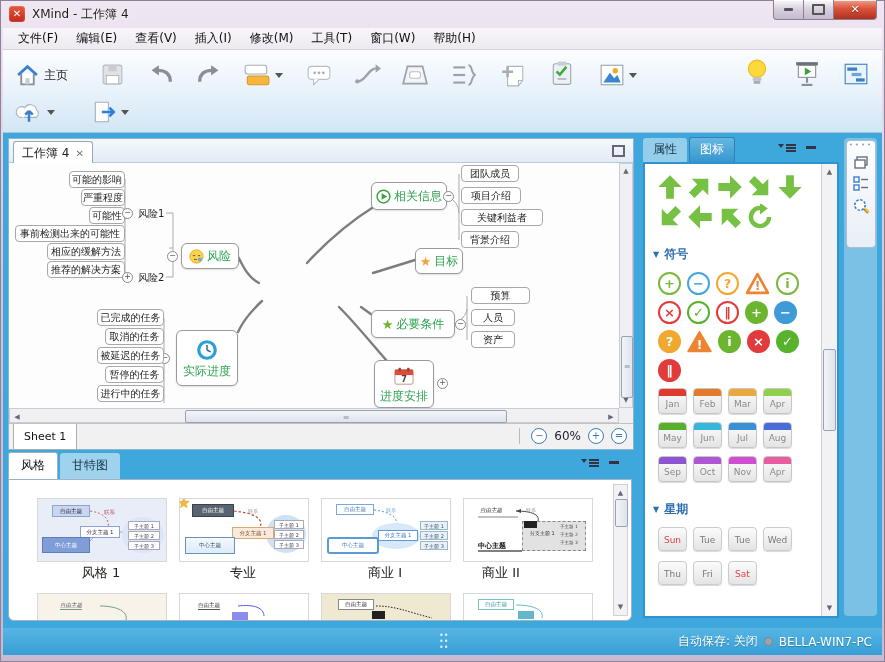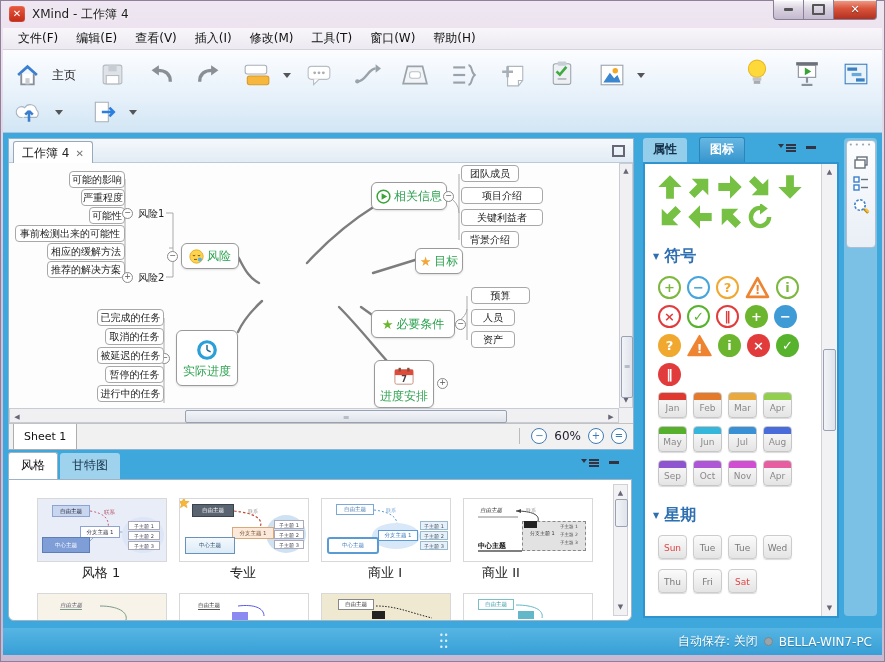--- a/index.html
+++ b/index.html
@@ -15,21 +15,21 @@
   .wbtn.max{width:29px;border-left:none;border-right:none;}
   .wbtn.close{width:42px;border-radius:0 0 4px 0;background:linear-gradient(#f0a08e,#d9543a 45%,#b03020);}
   .glyph-min{width:9px;height:3px;background:#555;border-radius:1px;}
   .glyph-max{width:9px;height:7px;border:2px solid #555;border-radius:1px;}
   .glyph-close{color:#fff;font-weight:bold;font-size:11px;text-shadow:0 1px 1px #702010;}
   
   #menubar{left:3px;top:28px;width:879px;height:22px;background:linear-gradient(#f8f6fa,#eceaf0);border-bottom:1px solid #d8d2de;display:flex;align-items:center;padding-left:6px;box-sizing:border-box;}
   .menu-item{font-size:12px;color:#111;padding:3px 9px;cursor:default;}
   
   #toolbar{left:3px;top:50px;width:879px;height:83px;background:linear-gradient(#fcfdff,#e7f1fa 55%,#d2e6f5);border-bottom:1px solid #aac4da;box-sizing:border-box;}
-  .tbtn{position:absolute;display:flex;align-items:center;gap:12px;height:30px;}
+  .tbtn{position:absolute;display:flex;align-items:center;gap:4px;height:30px;}
   .tbtn svg{display:block;}
   .tlabel{font-size:12px;color:#222;}
   .dd{width:0;height:0;border:4px solid transparent;border-top:5px solid #555;margin-top:4px;}
   
   #main{left:3px;top:133px;width:879px;height:495px;background:#3ea7db;}
   
   #editor{left:5px;top:5px;width:624px;height:310px;background:#eef3f8;border:1px solid #8fb4d2;box-sizing:content-box;}
   #edittabs{left:0;top:0;width:624px;height:24px;background:linear-gradient(#f4f8fb,#e2ecf5);border-bottom:1px solid #b9cada;box-sizing:border-box;}
   .etab{position:absolute;left:4px;top:2px;height:22px;background:#fff;border:1px solid #99a8ba;border-bottom:none;border-radius:3px 3px 0 0;display:flex;align-items:center;padding:0 8px;gap:6px;font-size:12px;color:#222;}
   .etab .x{color:#777;font-size:10px;}
@@ -51,34 +51,34 @@
   
   .lt{position:absolute;border:1px solid #a8a8a8;border-radius:4px;font-size:10px;line-height:16px;height:17px;text-align:center;color:#222;background:#fff;white-space:nowrap;overflow:hidden;box-sizing:border-box;}
   .plain{position:absolute;font-size:10px;color:#222;white-space:nowrap;}
   .topic{position:absolute;border:1px solid #9a9a9a;border-radius:6px;background:#fff;display:flex;align-items:center;justify-content:center;gap:3px;color:#2fa351;font-size:12px;box-sizing:border-box;white-space:nowrap;box-shadow:0 1px 2px rgba(0,0,0,.12);}
   .topic.v{flex-direction:column;gap:2px;padding-top:3px;}
   .center-topic{position:absolute;border:3px solid #6e6e6e;border-radius:9px;background:#fff;display:flex;align-items:center;justify-content:center;color:#2fa351;font-size:15px;font-weight:bold;box-shadow:0 0 0 3px rgba(120,120,120,.25),1px 2px 3px rgba(0,0,0,.2);box-sizing:border-box;}
   .exp{position:absolute;width:9px;height:9px;border:1px solid #8a8a8a;border-radius:50%;background:#fff;color:#555;font-size:8px;line-height:8px;text-align:center;box-sizing:content-box;}
   .star{font-size:13px;line-height:13px;}
   
   #ptabs{left:640px;top:4px;width:196px;height:25px;display:flex;align-items:flex-end;}
-  .ptab{font-size:12px;padding:3px 10px 4px;color:#15324a;background:rgba(255,255,255,.45);border-radius:3px 3px 0 0;margin-right:12px;font-weight:bold;}
+  .ptab{font-size:12px;padding:3px 10px 4px;color:#15324a;background:rgba(255,255,255,.45);border-radius:3px 3px 0 0;margin-right:2px;}
   .ptab.active{background:linear-gradient(#66b7e2,#3796ce);color:#fff;border:1px solid #2b85bb;border-bottom:none;}
   .panel-ics{position:absolute;right:6px;top:8px;display:flex;gap:10px;align-items:center;}
   .tri-dn{width:0;height:0;border:3px solid transparent;border-top:4px solid #334;}
   .ham{width:10px;height:2px;background:#334;box-shadow:0 3px 0 #334,0 6px 0 #334;margin-top:-6px;}
   .minic{width:10px;height:3px;background:#334;}
   #pcontent{left:640px;top:29px;width:196px;height:456px;background:#fff;border:2px solid #2f93cf;box-sizing:border-box;}
   #pscroll{position:absolute;right:0;top:0;width:15px;height:452px;background:#f2f2f4;border-left:1px solid #d0d0d6;}
   #pinner{position:absolute;left:0;top:0;width:177px;height:452px;overflow:hidden;padding:8px 0 0 10px;box-sizing:border-box;}
   .arrgrid{display:flex;flex-wrap:wrap;width:160px;}
   .arr{width:26px;height:26px;margin:2px;fill:#76c043;}
   .r45{transform:rotate(45deg);} .r90{transform:rotate(90deg);} .r135{transform:rotate(135deg);}
   .r180{transform:rotate(180deg);} .r225{transform:rotate(225deg);} .r270{transform:rotate(270deg);} .r315{transform:rotate(315deg);}
-  .sechead{margin:14px 0 6px -2px;font-size:16px;font-weight:bold;color:#2d6fb0;display:flex;align-items:center;gap:5px;}
+  .sechead{margin:14px 0 6px -2px;font-size:12px;font-weight:bold;color:#2d6fb0;display:flex;align-items:center;gap:5px;}
   .sechead::before{content:"▼";font-size:8px;color:#2d6fb0;}
   .symgrid{display:flex;flex-wrap:wrap;width:160px;}
   .sym{width:23px;height:23px;border-radius:50%;margin:3px;display:flex;align-items:center;justify-content:center;box-sizing:border-box;}
   .sym i{font-style:normal;font-weight:bold;font-size:13px;line-height:13px;}
   .sym.o{border:2.5px solid currentColor;background:#fff;}
   .sym.o i{color:inherit;}
   .sym.f{background:currentColor;}
   .sym.f i{color:#fff;}
   .symtri{width:25px;height:23px;margin:3px;}
   .monthgrid{display:flex;flex-wrap:wrap;width:165px;}
@@ -325,21 +325,21 @@
 
         <div class="topic" style="left:362px;top:19px;width:76px;height:28px;">
           <svg width="15" height="15" viewBox="0 0 16 16">
               <circle cx="8" cy="8" r="6.8" fill="#fff" stroke="#3aa33a" stroke-width="1.6"></circle>
               <polygon points="6,4.5 6,11.5 12,8" fill="#3aa33a"></polygon>
             </svg>
           <span>相关信息</span>
         </div>
         <div class="exp" style="left:434px;top:28px;">−</div>
         <div class="lt" style="left:452px;top:2px;width:58px;">团队成员</div>
-        <div class="lt" style="left:452px;top:24px;width:82px;">项目介绍</div>
+        <div class="lt" style="left:452px;top:24px;width:60px;">项目介绍</div>
         <div class="lt" style="left:452px;top:46px;width:82px;">关键利益者</div>
         <div class="lt" style="left:452px;top:68px;width:58px;">背景介绍</div>
 
         <div class="topic" style="left:406px;top:85px;width:48px;height:26px;">
           <span class="star" style="color:#f0a63a;">★</span>
           <span>目标</span>
         </div>
 
         <div class="topic" style="left:362px;top:147px;width:84px;height:28px;">
           <span class="star" style="color:#6cb52e;">★</span>

